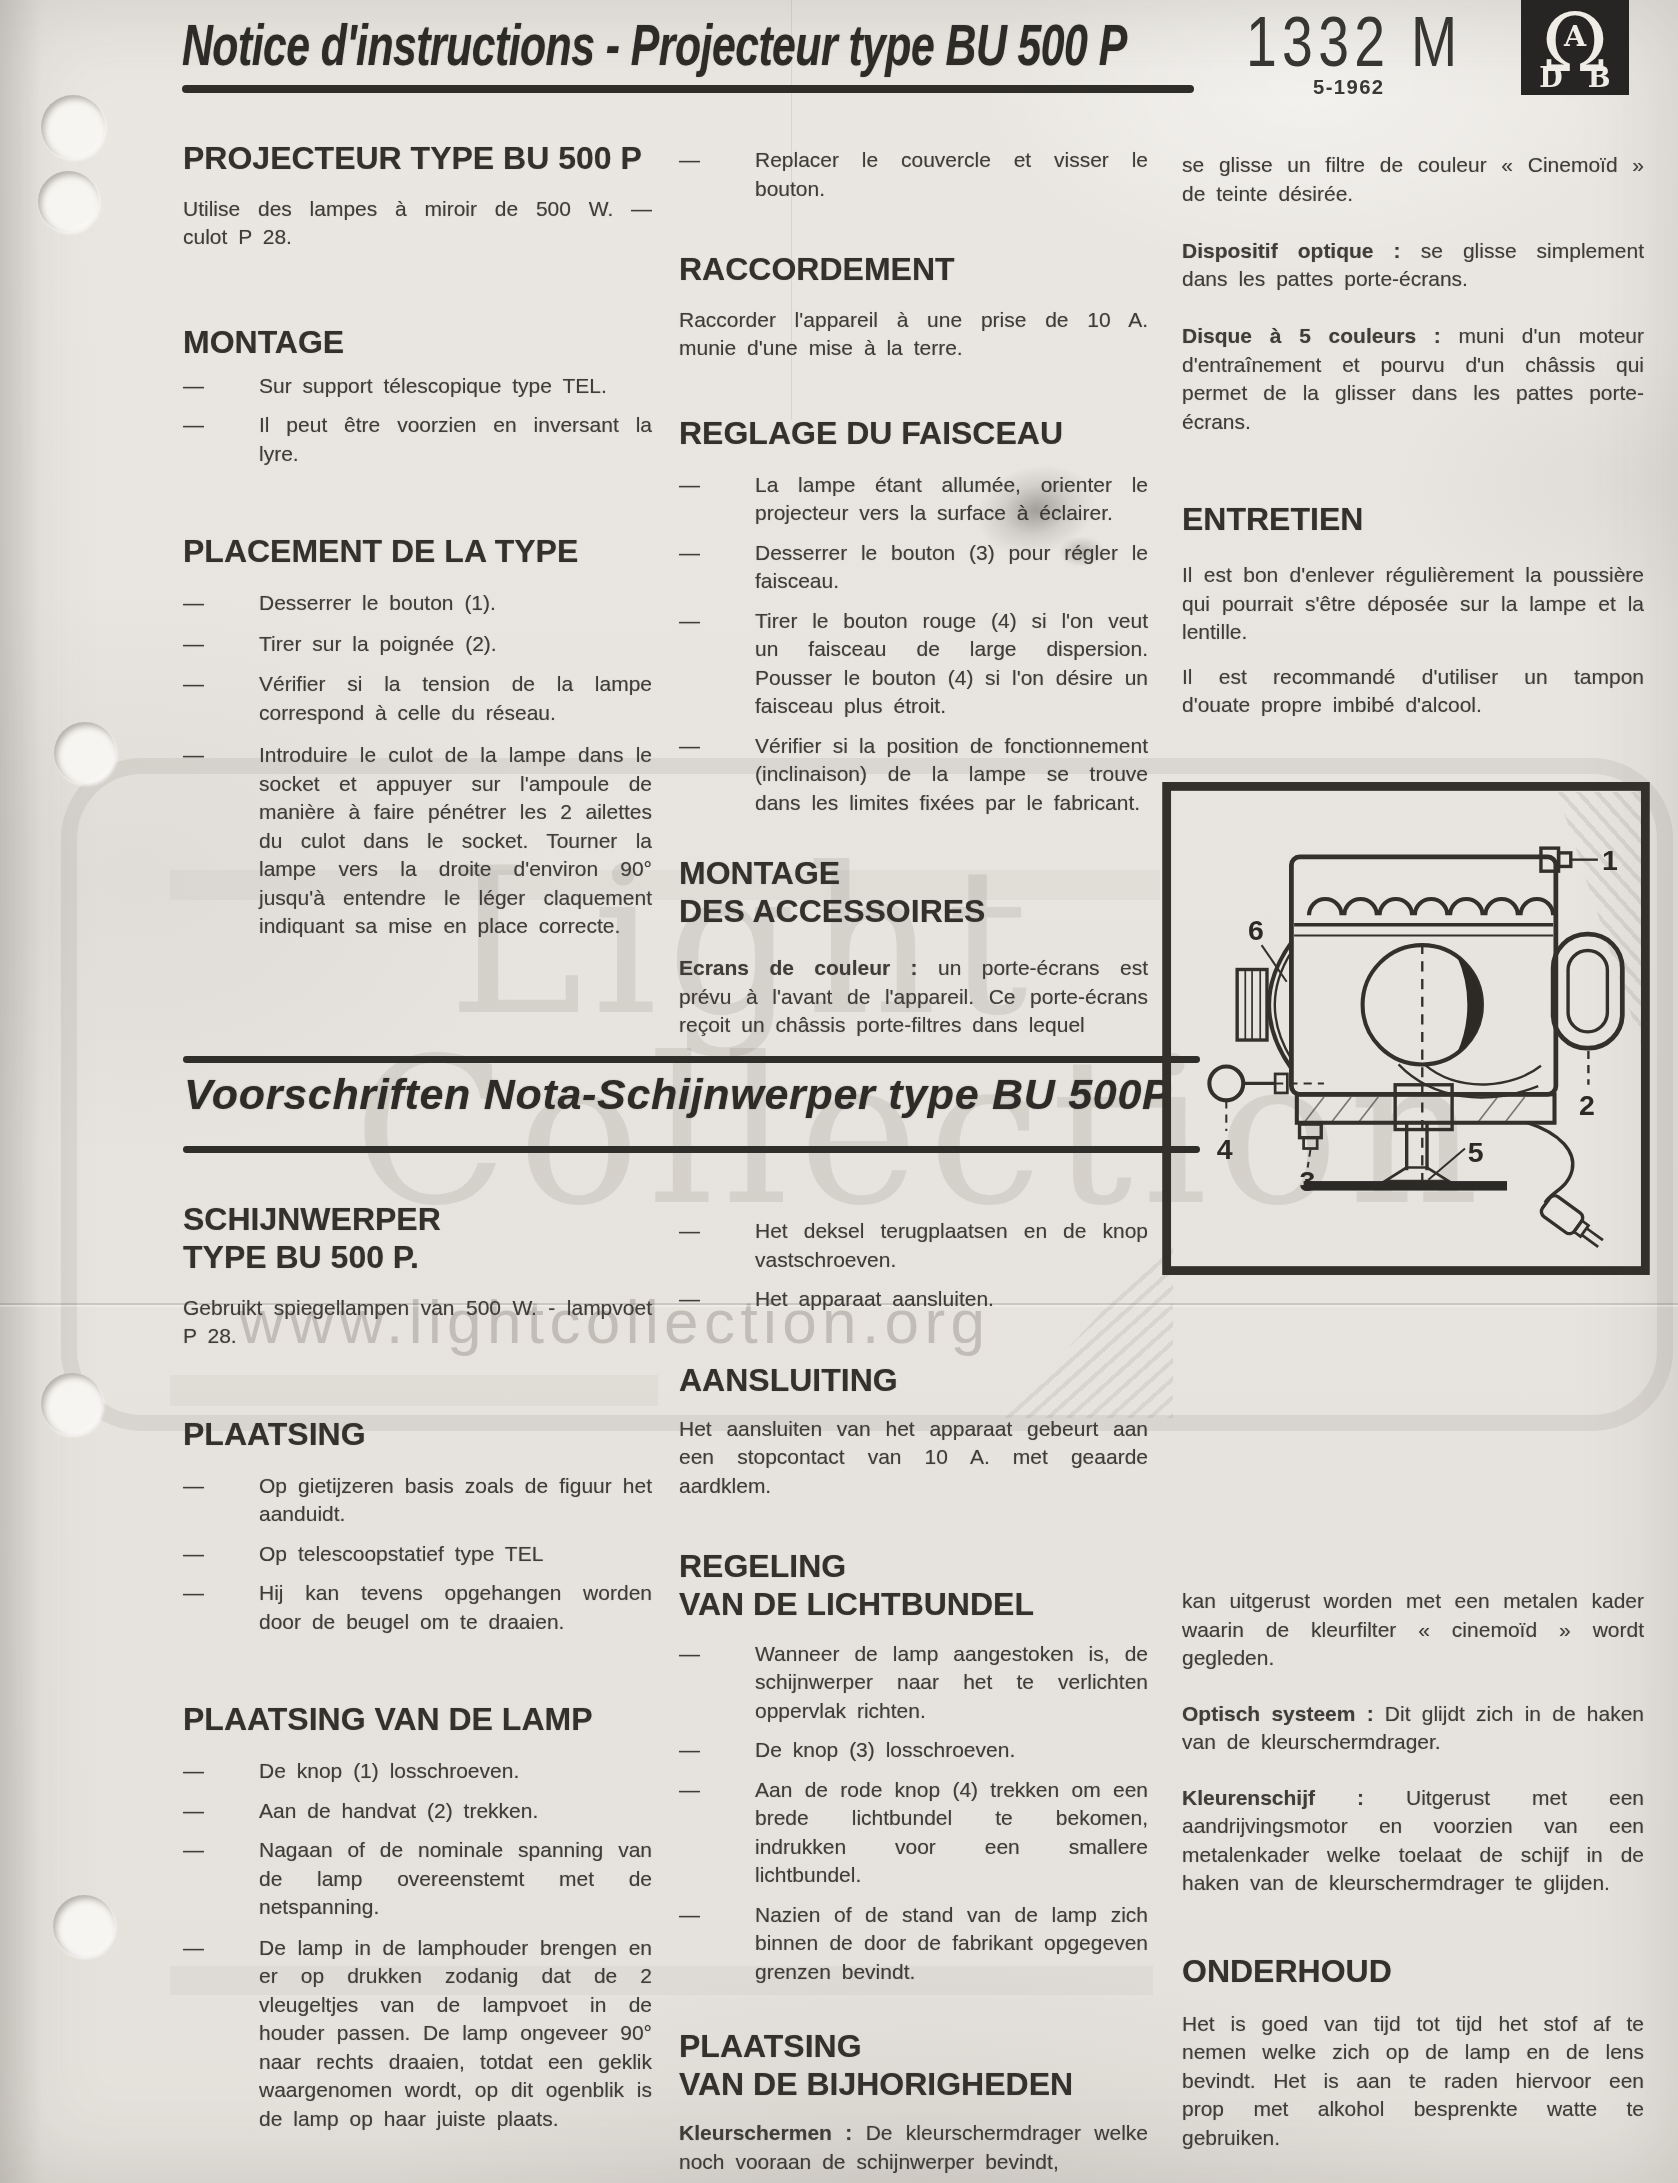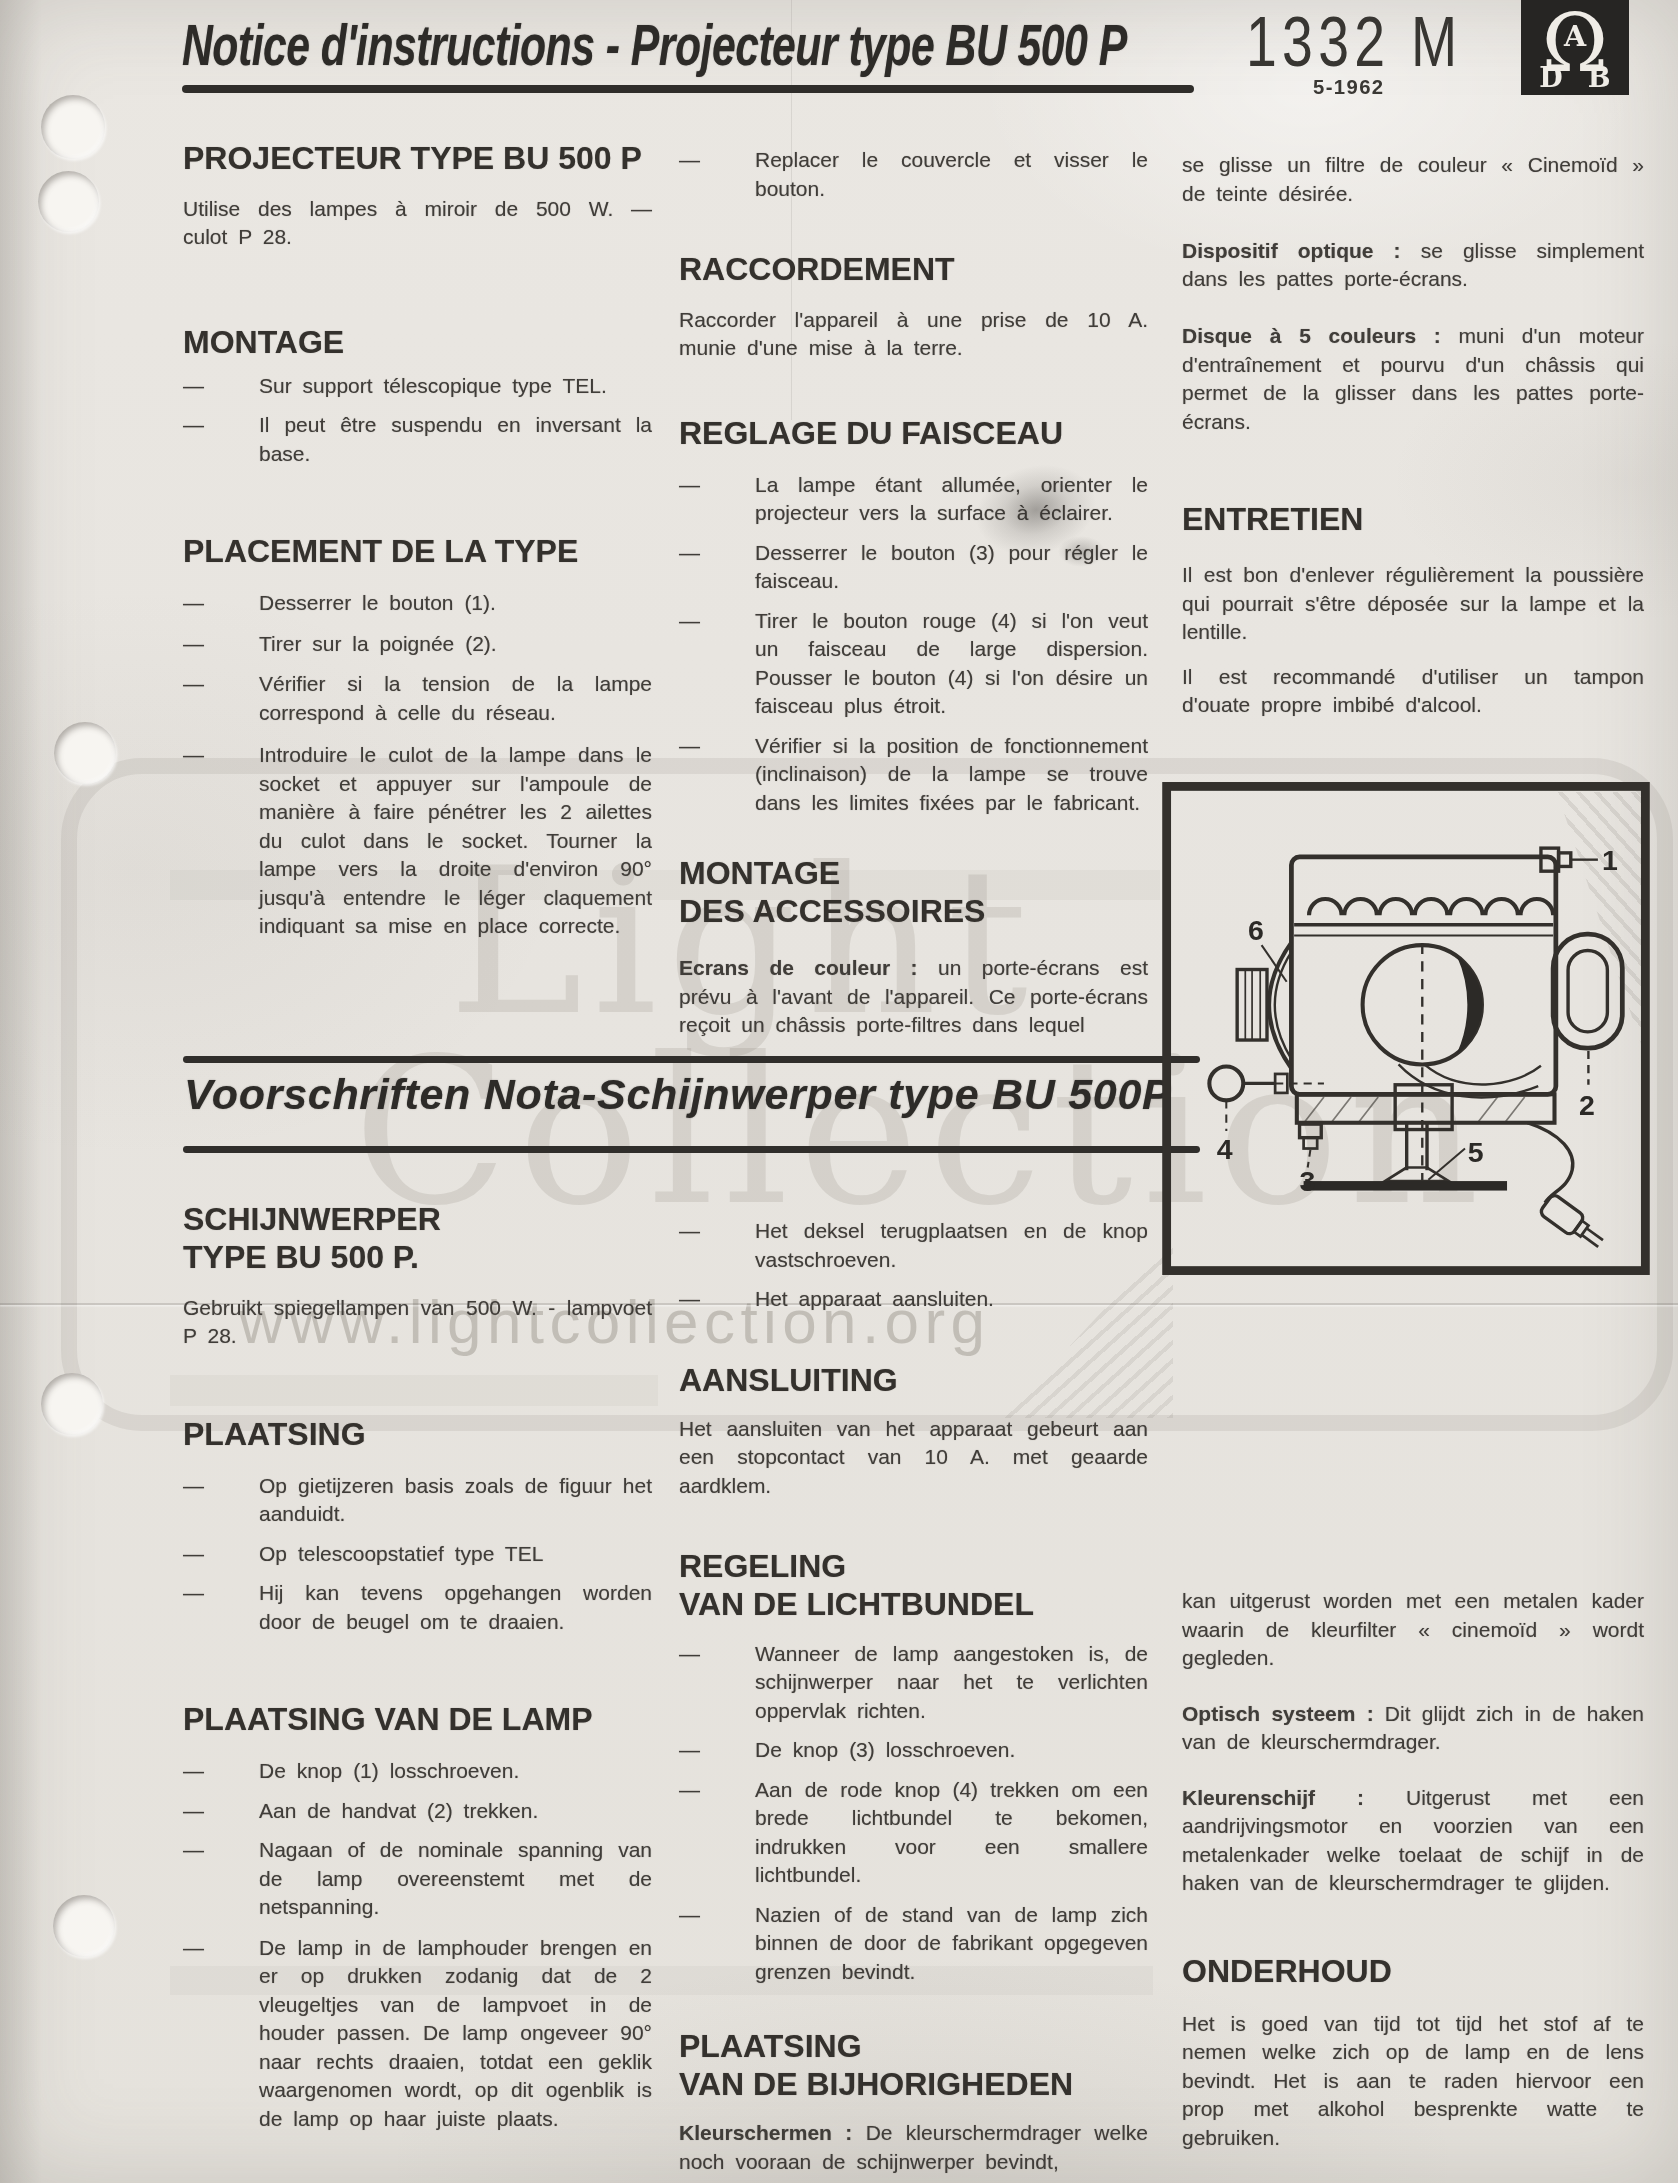--- a/index.html
+++ b/index.html
@@ -100,21 +100,21 @@
     <span class="la">A</span>
     <span class="ld">D</span>
     <span class="lb">B</span>
   </div>
 
   <div class="col" style="left:183px; top:139px; width:469px;">
     <h2 class="sec-h">PROJECTEUR TYPE BU 500 P</h2>
     <p class="bp" style="margin-top:17.6px;">Utilise des lampes à miroir de 500 W. — culot P 28.</p>
     <h2 class="sec-h" style="margin-top:71px;">MONTAGE</h2>
     <div class="di" style="margin-top:11px;">Sur support télescopique type TEL.</div>
-    <div class="di" style="margin-top:11px;">Il peut être suspendu en inversant la base.</div>
+    <div class="di" style="margin-top:11px;">Il peut être voorzien en inversant la lyre.</div>
     <h2 class="sec-h" style="margin-top:64px;">PLACEMENT DE LA TYPE</h2>
     <div class="di" style="margin-top:19px;">Desserrer le bouton (1).</div>
     <div class="di" style="margin-top:12.2px;">Tirer sur la poignée (2).</div>
     <div class="di" style="margin-top:12.2px;">Vérifier si la tension de la lampe correspond à celle du réseau.</div>
     <div class="di" style="margin-top:13.6px;">Introduire le culot de la lampe dans le socket et appuyer sur l'ampoule de manière à faire pénétrer les 2 ailettes du culot dans le socket. Tourner la lampe vers la droite d'environ 90° jusqu'à entendre le léger claquement indiquant sa mise en place correcte.</div>
   </div>
 
   <div class="col" style="left:679px; top:146px; width:469px;">
     <div class="di">Replacer le couvercle et visser le bouton.</div>
     <h2 class="sec-h" style="margin-top:47px;">RACCORDEMENT</h2>

